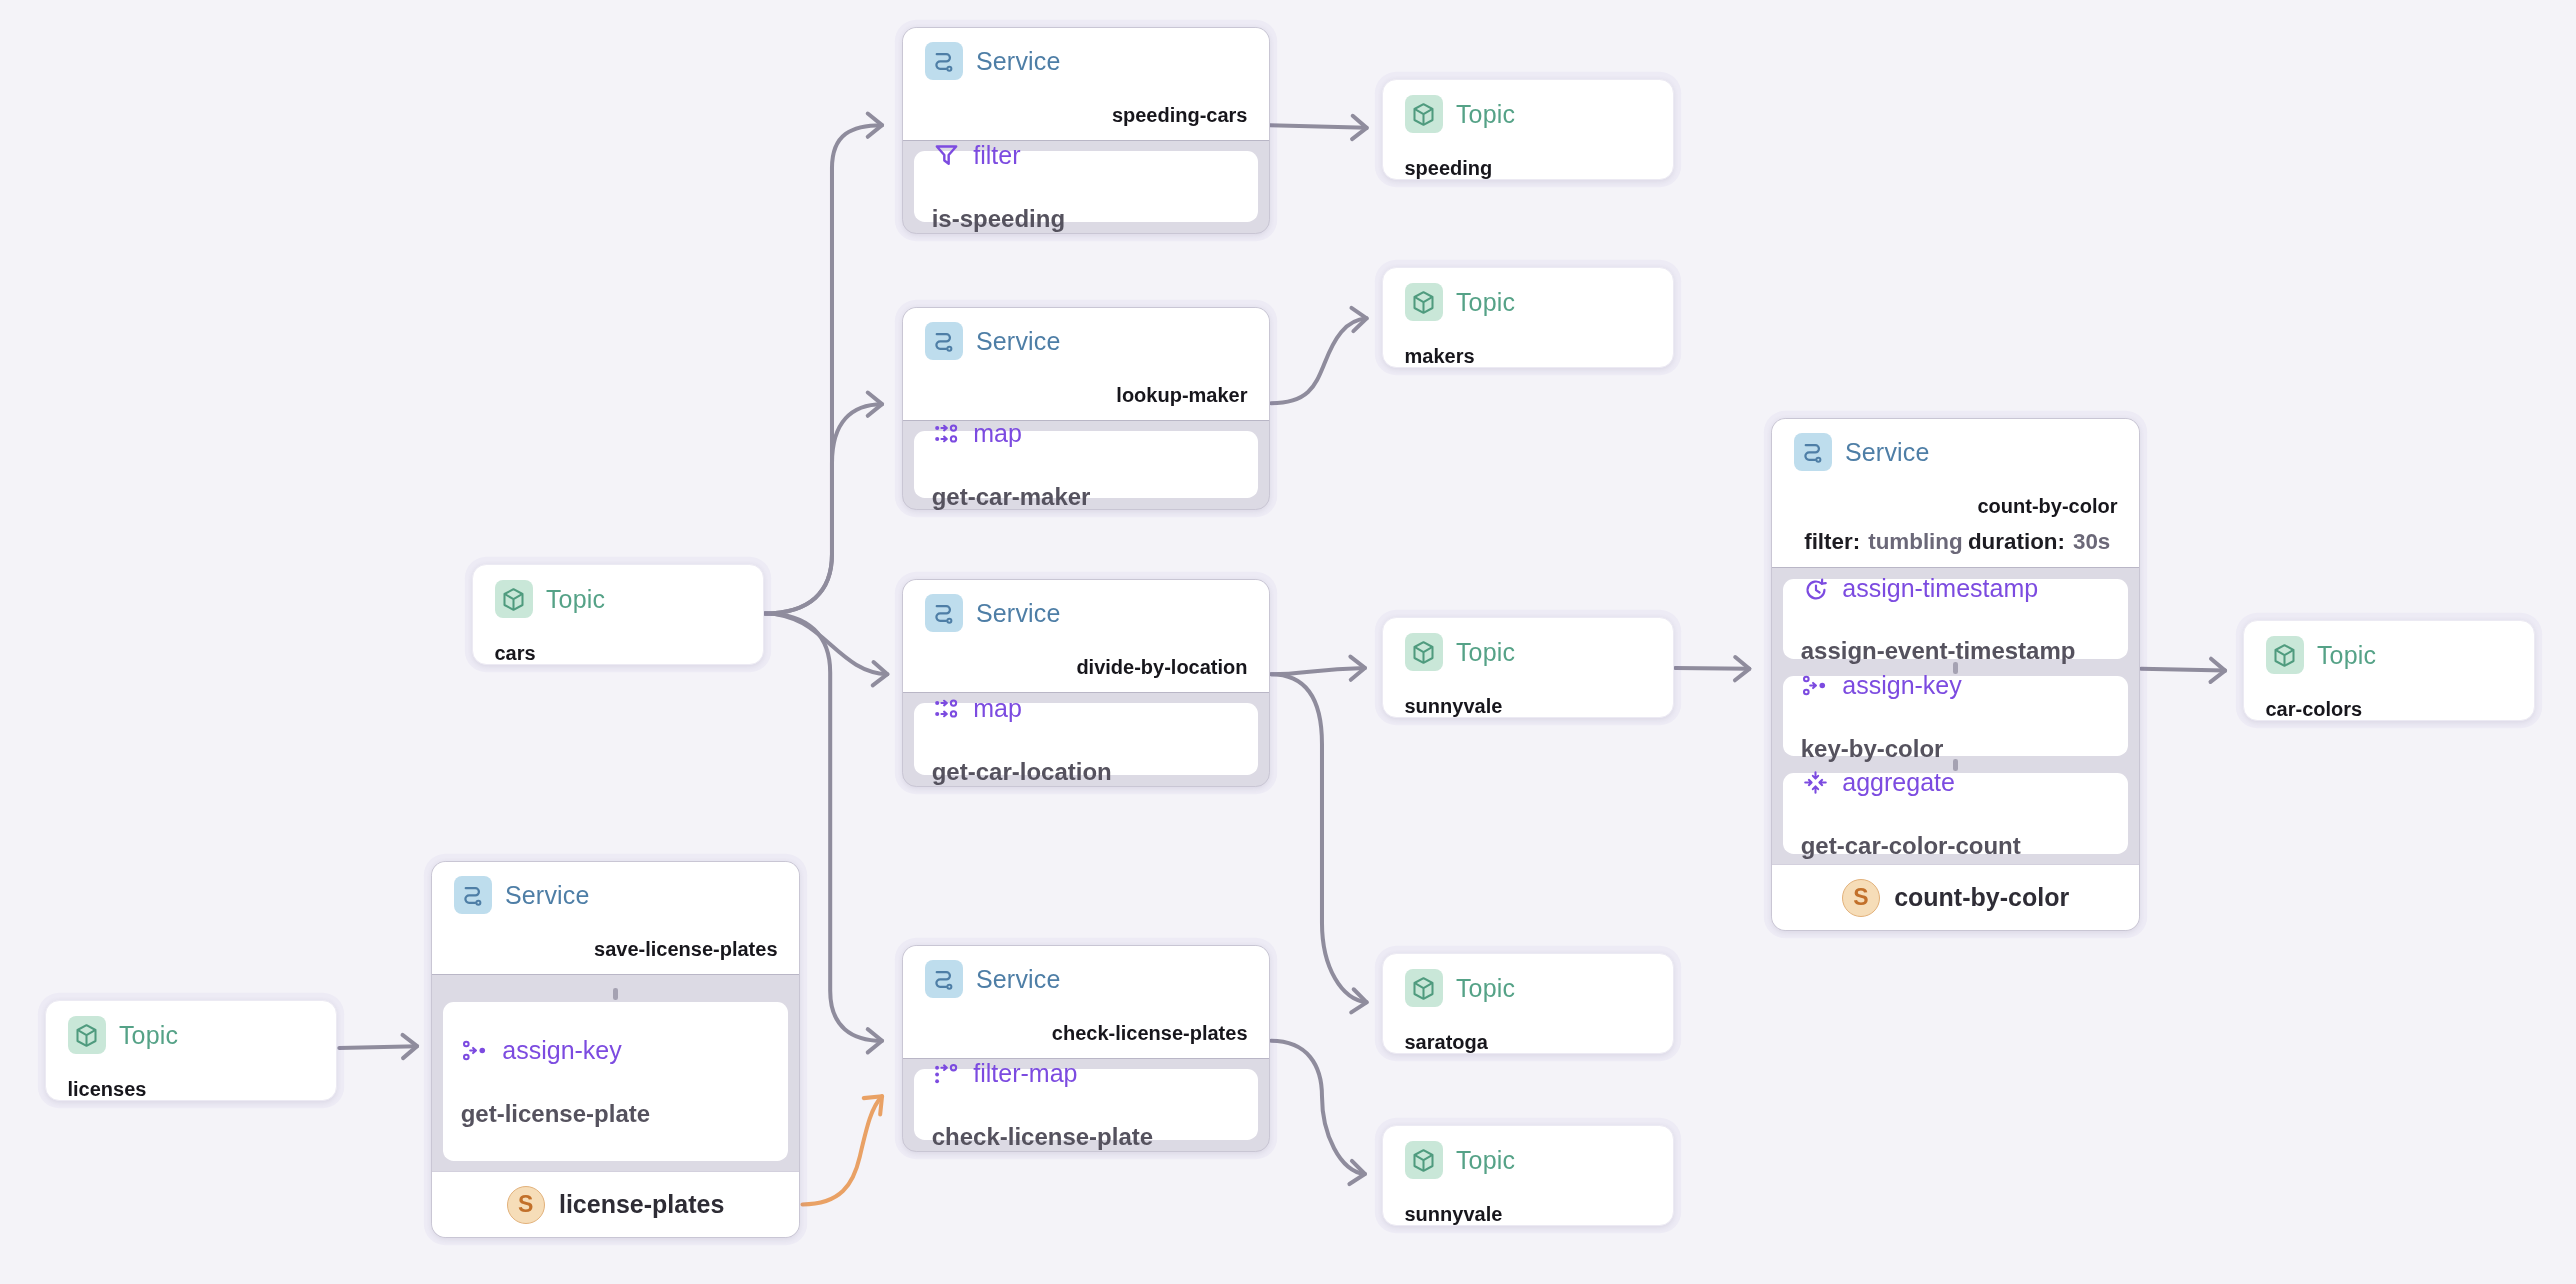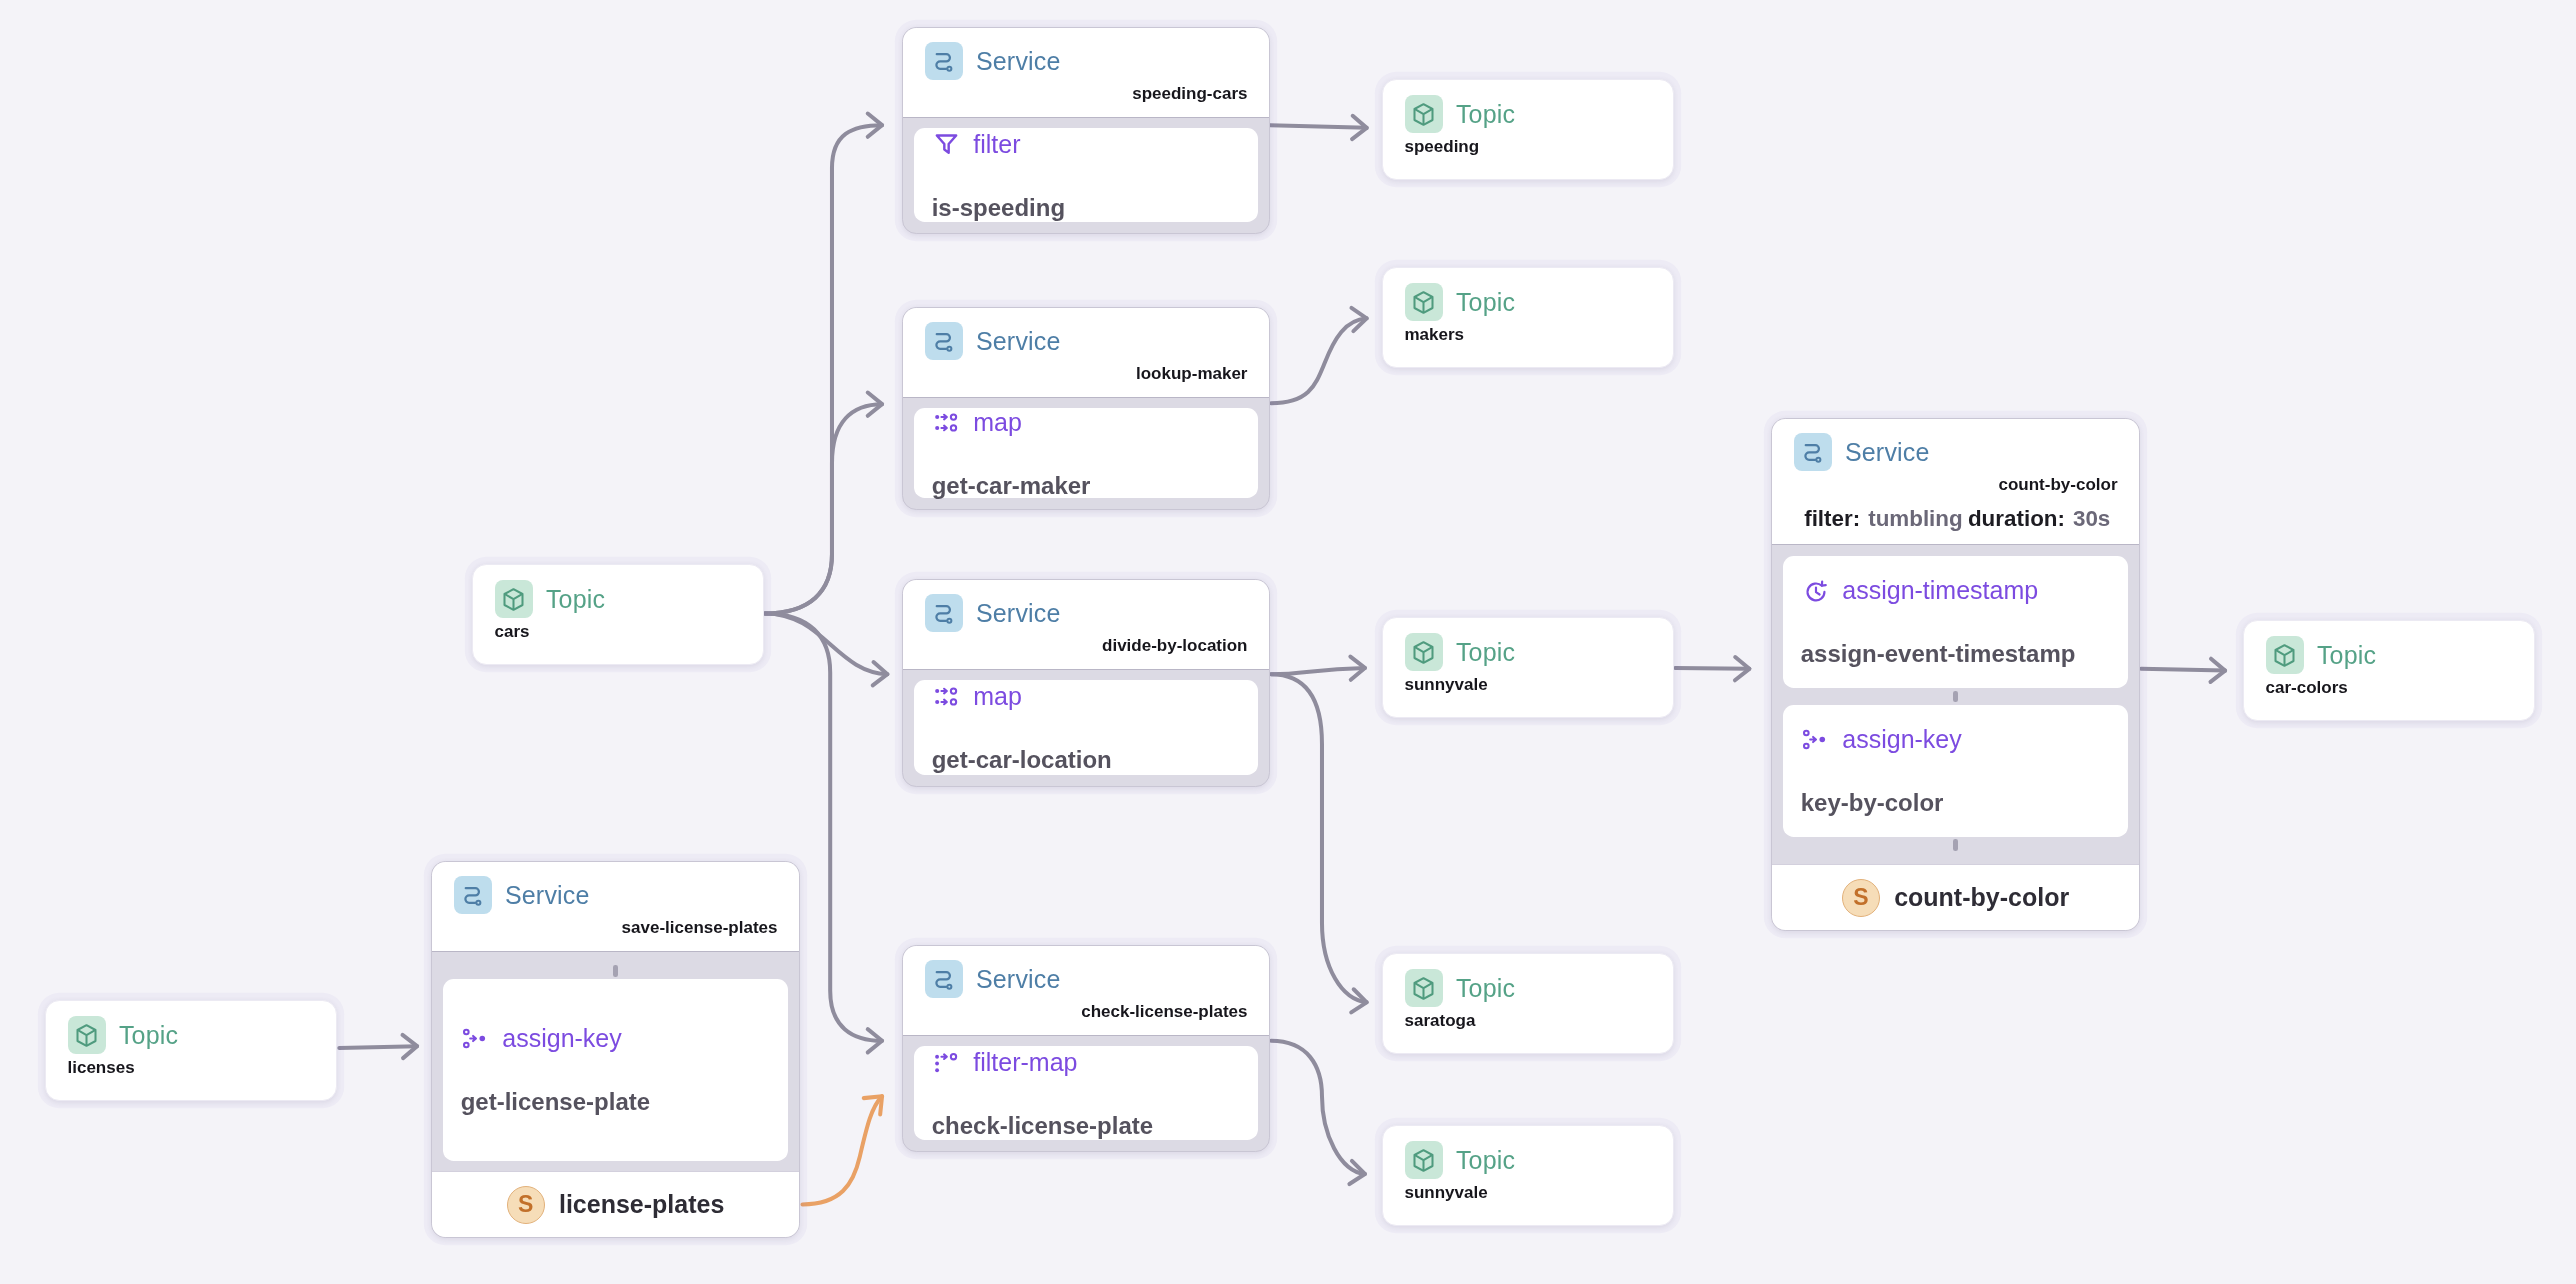--- a/index.html
+++ b/index.html
@@ -12,21 +12,21 @@
   .node{position:absolute;z-index:2;border-radius:14.3px;
     box-shadow:0 0 0 7.2px rgba(130,112,200,0.055),0 1.8px 5.4px rgba(70,60,110,0.10);}
   
   .topic{width:292px;height:101px;background:#ffffff;border:0.9px solid #eceaf3;
     box-sizing:border-box;padding:15px 21.5px;}
   .label-row{display:flex;align-items:center;gap:13.4px;}
   .icon-chip{width:38px;height:38px;border-radius:8px;display:flex;align-items:center;justify-content:center;flex:0 0 auto;}
   .topic .icon-chip{background:#c9e7d8;color:#4f9b7e;}
   .type-label{font-size:25px;font-weight:500;letter-spacing:0.2px;}
   .topic .type-label{color:#55a287;}
-  .node-name{font-size:17px;font-weight:600;color:#17161c;margin-top:4px;}
+  .node-name{font-size:20px;font-weight:600;color:#17161c;margin-top:24px;}
   
   .service{background:#dcdae4;border:0.9px solid #c9c6d4;box-sizing:border-box;
     display:flex;flex-direction:column;}
   .service-header{background:#ffffff;border-radius:13.4px 13.4px 0 0;
     padding:14.3px 21.5px 12.5px;border-bottom:1.8px solid #b9b6c6;text-align:right;}
   .service .icon-chip{background:#bedded;color:#4e7ea6;}
   .service .type-label{color:#4e7ea6;}
   .meta-row{display:flex;justify-content:space-between;align-items:baseline;
     padding:10.7px 7.2px 0 10.7px;font-size:22.4px;}
   .meta-label{color:#1d1c22;font-weight:600;}
@@ -419,19 +419,30 @@
         <span class="op-icon">
             <svg width="29" height="29" viewBox="0 0 32 32">
               <use href="#i-assign-key"></use>
             </svg>
           </span>
         <span class="op-type">assign-key</span>
       </div>
       <div class="op-name">key-by-color</div>
     </div>
     <div class="tick"></div>
+    <div class="op-card">
+      <div class="op-label-row">
+        <span class="op-icon">
+            <svg width="29" height="29" viewBox="0 0 32 32">
+              <use href="#i-aggregate"></use>
+            </svg>
+          </span>
+        <span class="op-type">aggregate</span>
+      </div>
+      <div class="op-name">get-car-color-count</div>
+    </div>
   </div>
   <div class="service-footer">
     <span class="s-badge">S</span>
     <span class="store-name">count-by-color</span>
   </div>
 </div>
 
 
 </body></html>

